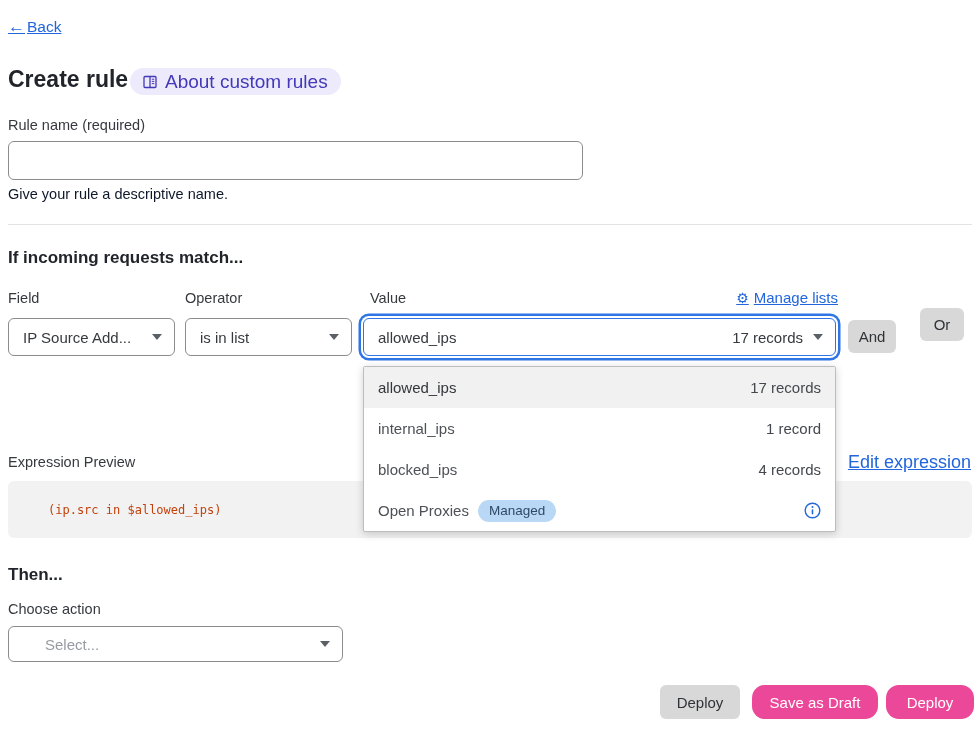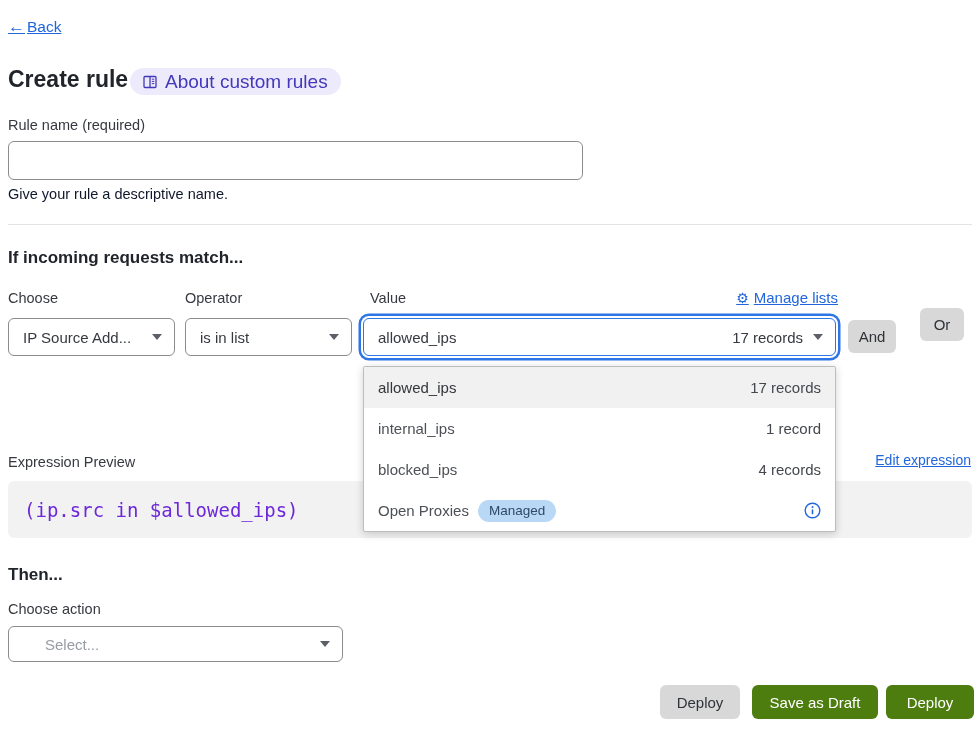--- a/index.html
+++ b/index.html
@@ -11,21 +11,21 @@
     background: #ffffff;
     font-family: "Liberation Sans", sans-serif;
     color: #36393f;
     overflow: hidden;
   }
   .abs { position: absolute; }
 
   
   .link {
     color: #2166dd;
-    font-size: 14px;
+    font-size: 18px;
     text-decoration: underline;
     cursor: pointer;
   }
   .back-link { left: 8px; top: 17px; font-size: 15.5px; display: flex; align-items: center; gap: 2px; }
   .back-arrow { text-decoration: none; color: #2166dd; font-size: 17px; }
 
   
   .page-title { left: 8px; top: 66px; font-size: 23px; font-weight: bold; color: #21252b; }
   .about-badge {
     left: 130px; top: 68px; height: 27px;
@@ -69,21 +69,21 @@
   }
   .select-meta { font-size: 15px; color: #36393f; white-space: nowrap; }
   .placeholder { color: #979ca3; }
 
   
   .btn {
     border: none; border-radius: 6px; font-family: "Liberation Sans", sans-serif;
     font-size: 15px; cursor: pointer; display: flex; align-items: center; justify-content: center;
   }
   .btn-gray { background: #d8d8d8; color: #2f3338; }
-  .btn-blue { background: #4d7c0f; color: #ffffff; }
+  .btn-blue { background: #ec4899; color: #ffffff; border-radius: 13px; }
 
   
   .manage-lists { top: 289px; right: 141px; display: flex; align-items: center; gap: 5px; font-size: 15px; }
   .gear-icon { font-size: 14px; color: #2166dd; text-decoration: none; line-height: 1; }
 
   
   .dropdown-menu {
     left: 363px; top: 366px; width: 473px;
     background: #ffffff; border: 1px solid #bdbdbd; border-radius: 2px;
     box-shadow: 0 2px 8px rgba(0,0,0,0.18);
@@ -106,21 +106,21 @@
   
   .expr-label { left: 8px; top: 454px; font-size: 14.5px; color: #36393f; }
   .edit-expression { top: 452px; right: 8px; }
   .code-block {
     left: 8px; top: 481px; width: 964px; height: 57px;
     background: #f2f2f2; border-radius: 6px;
     display: flex; align-items: center; padding-left: 16px;
   }
   .code-text {
     font-family: "DejaVu Sans Mono", monospace;
-    font-size: 19px; color: #6d28d9;
+    font-size: 12px; color: #c2410c; margin-left: 24px;
   }
 
   
   .cancel-button { left: 660px; top: 685px; width: 80px; height: 34px; }
   .save-draft-button { left: 752px; top: 685px; width: 126px; height: 34px; }
   .deploy-button { left: 886px; top: 685px; width: 88px; height: 34px; }
 </style>
 </head>
 <body>
 
@@ -146,21 +146,21 @@
   </div>
 
   <label class="abs form-label" style="left:8px; top:117px;">Rule name (required)</label>
   <input class="abs text-input" type="text" value="" style="">
   <div class="abs helper-text">Give your rule a descriptive name.</div>
 
   <div class="abs divider"></div>
 
   <h2 class="abs section-heading" style="left:8px; top:248px;">If incoming requests match...</h2>
 
-  <label class="abs form-label" style="left:8px; top:290px;">Choose</label>
+  <label class="abs form-label" style="left:8px; top:290px;">Field</label>
   <label class="abs form-label" style="left:185px; top:290px;">Operator</label>
   <label class="abs form-label" style="left:370px; top:290px;">Value</label>
 
   <a class="abs link manage-lists">
     <span class="gear-icon">⚙</span>
     <span>Manage lists</span>
   </a>
 
   <div class="abs select" style="left:185px; top:318px; width:167px;">
     <span class="sel-text">is in list</span>

